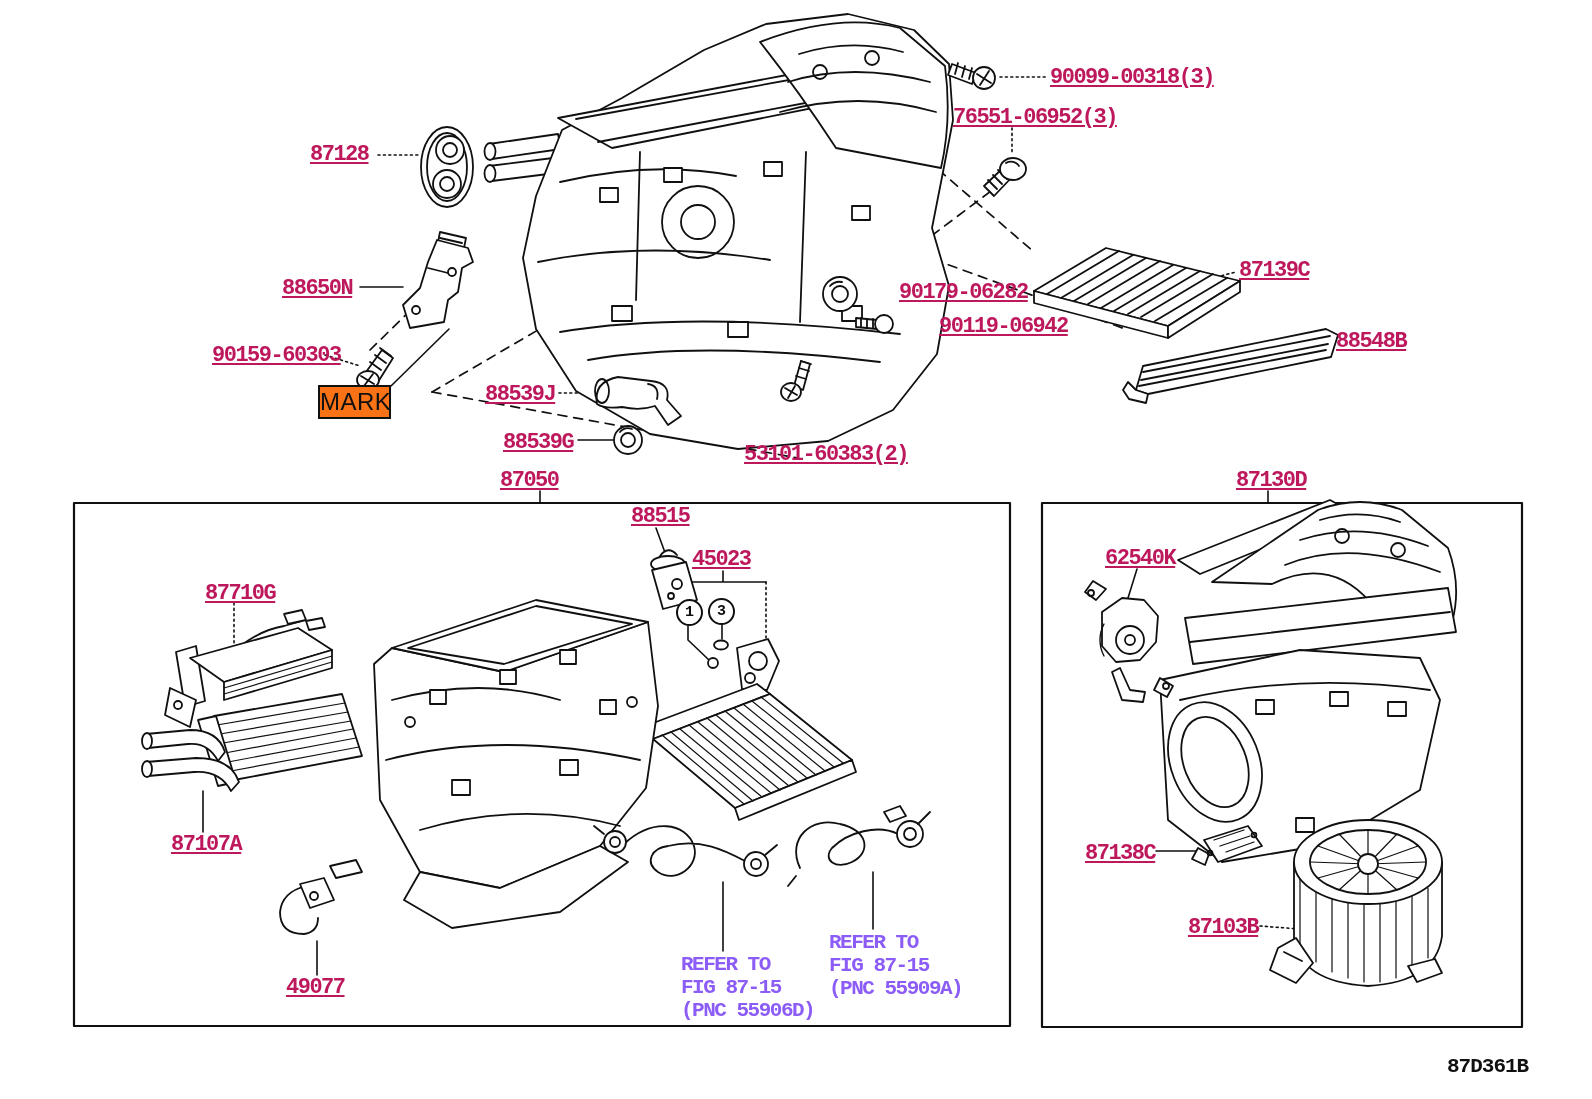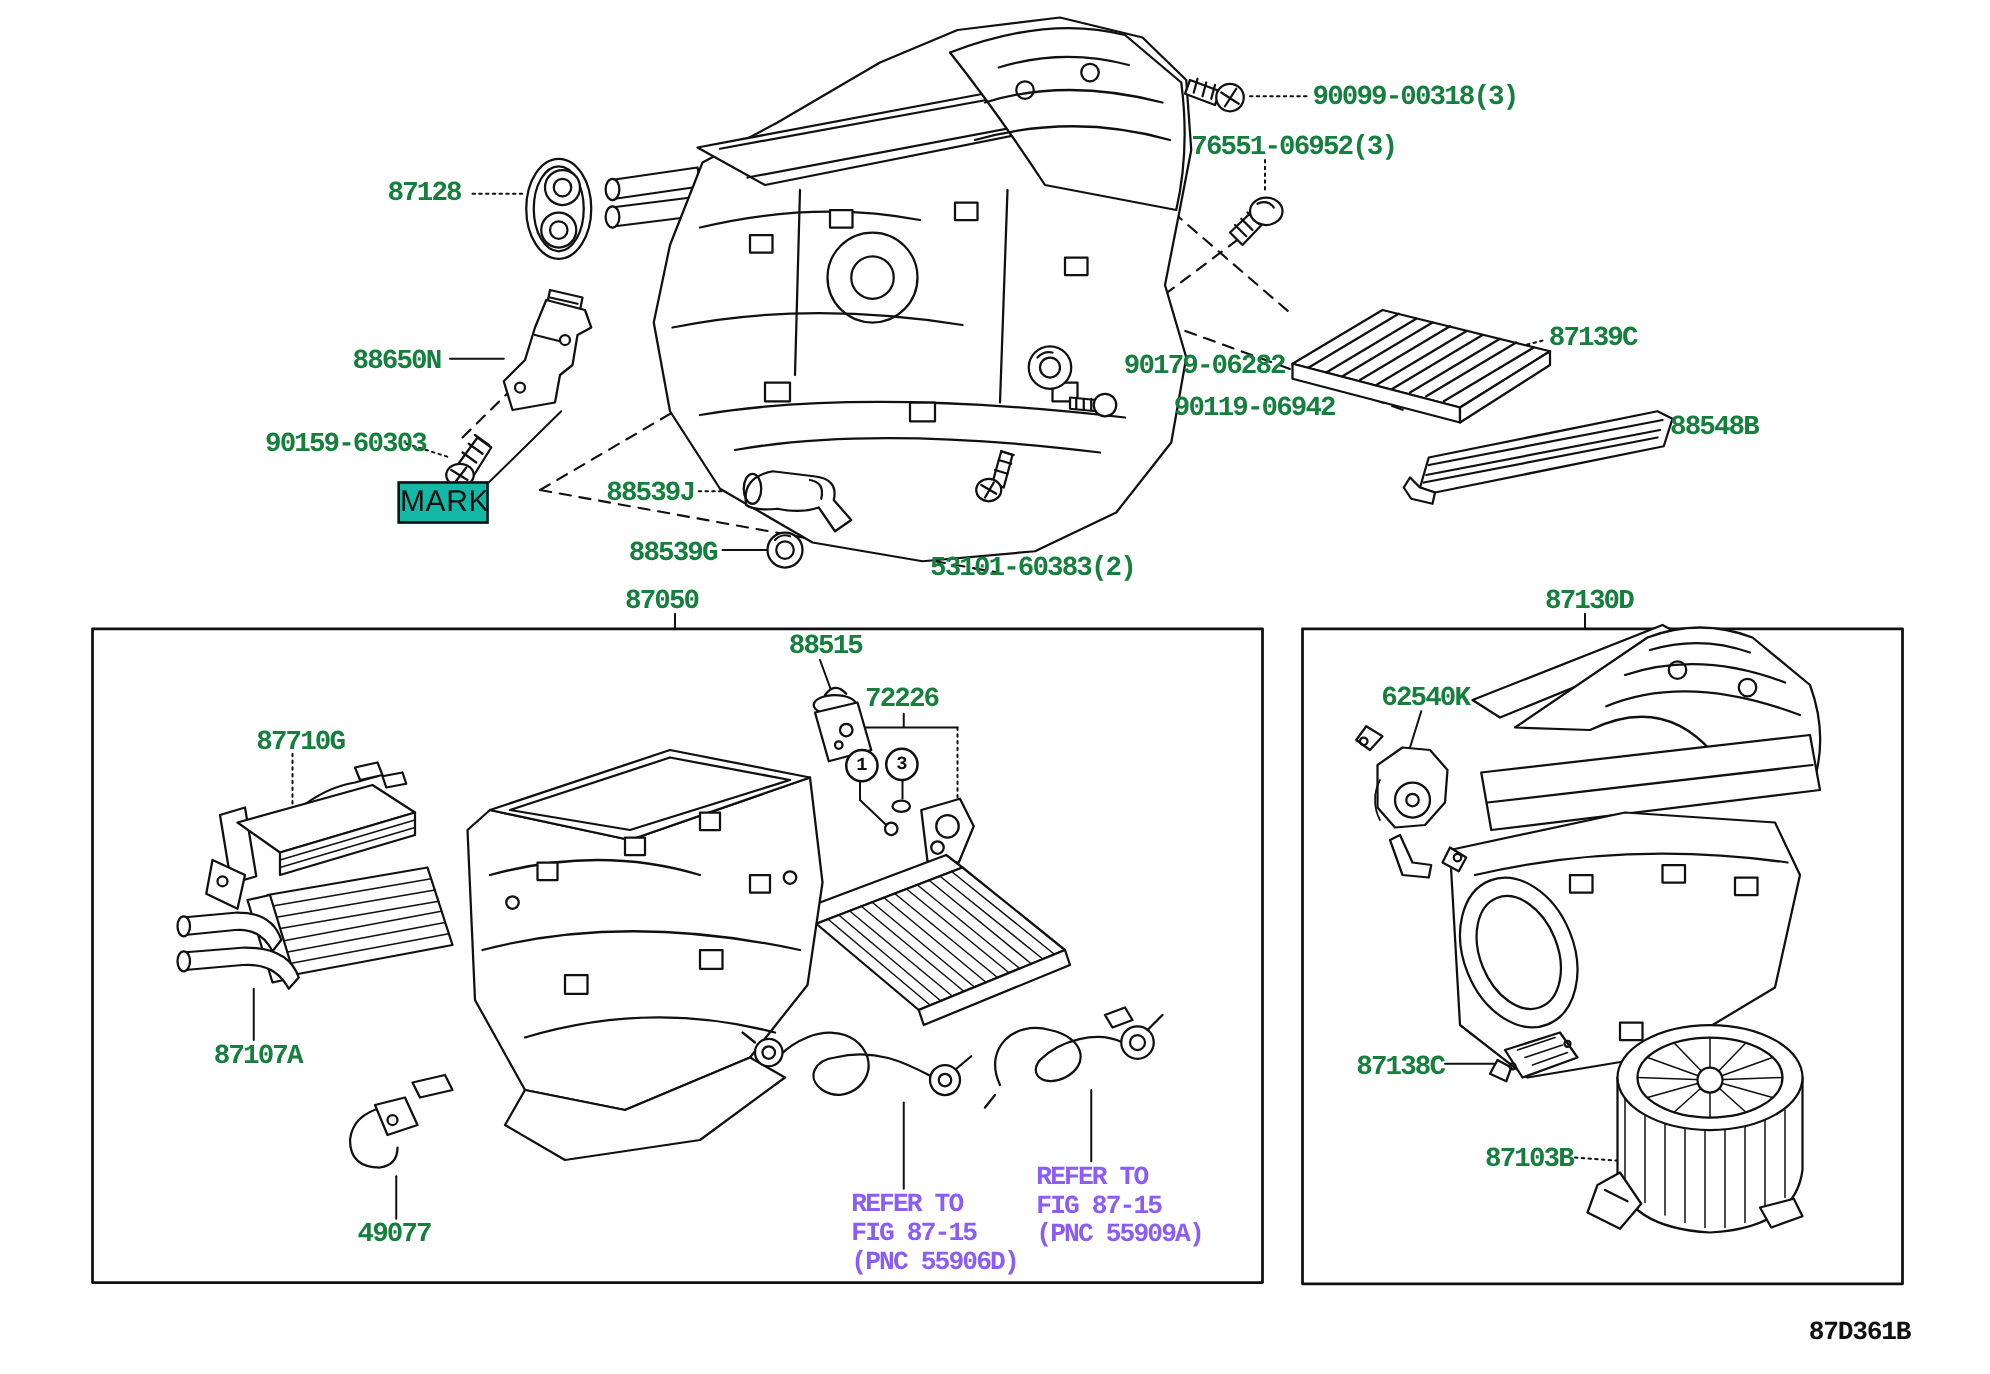--- a/index.html
+++ b/index.html
@@ -1,27 +1,27 @@
 <!DOCTYPE html>
 <html><head>
 <meta charset="utf-8">
 <style>
   html,body{margin:0;padding:0;background:#ffffff;}
   #stage{position:relative;width:1592px;height:1099px;background:#ffffff;overflow:hidden;
          font-family:"Liberation Mono",monospace;color:#101010;}
   #art{position:absolute;left:0;top:0;}
   .lbl{position:absolute;font:700 22px/22px "Liberation Mono",monospace;
-       letter-spacing:-1.5px;color:#15803d;white-space:nowrap;}
+       letter-spacing:-1.5px;color:#be185d;white-space:nowrap;text-decoration:underline;}
   .note{position:absolute;font:700 21px/23px "Liberation Mono",monospace;
         letter-spacing:-1.5px;color:#8b5cf6;white-space:nowrap;}
   .callout{position:absolute;width:27px;height:27px;box-sizing:border-box;
            border:2px solid #101010;border-radius:50%;background:#fff;
            font:700 15px/23px "Liberation Mono",monospace;text-align:center;}
   .mark-box{position:absolute;left:318px;top:385px;width:73px;height:34px;box-sizing:border-box;
-            border:2px solid #101010;background:#14b8a6;text-align:center;
+            border:2px solid #101010;background:#f97316;text-align:center;
             font:400 24px/30px "Liberation Sans",sans-serif;letter-spacing:.5px;}
   .code{position:absolute;font:700 21px/21px "Liberation Mono",monospace;letter-spacing:-1px;}
 </style>
 </head>
 <body>
 
 <div id="stage">
 
 <svg id="art" width="1592" height="1099" viewBox="0 0 1592 1099" stroke="#101010" stroke-width="1.8" fill="none" stroke-linecap="round" stroke-linejoin="round">
 
@@ -334,21 +334,21 @@
   <div class="lbl" style="left:503px;top:432px">88539G</div>
   <div class="lbl" style="left:1050px;top:67px">90099-00318(3)</div>
   <div class="lbl" style="left:953px;top:107px">76551-06952(3)</div>
   <div class="lbl" style="left:899px;top:282px">90179-06282</div>
   <div class="lbl" style="left:939px;top:316px">90119-06942</div>
   <div class="lbl" style="left:1239px;top:260px">87139C</div>
   <div class="lbl" style="left:1336px;top:331px">88548B</div>
   <div class="lbl" style="left:744px;top:444px">53101-60383(2)</div>
   <div class="lbl" style="left:500px;top:470px">87050</div>
   <div class="lbl" style="left:631px;top:506px">88515</div>
-  <div class="lbl" style="left:692px;top:549px">72226</div>
+  <div class="lbl" style="left:692px;top:549px">45023</div>
   <div class="lbl" style="left:205px;top:583px">87710G</div>
   <div class="lbl" style="left:171px;top:834px">87107A</div>
   <div class="lbl" style="left:286px;top:977px">49077</div>
   <div class="lbl" style="left:1236px;top:470px">87130D</div>
   <div class="lbl" style="left:1105px;top:548px">62540K</div>
   <div class="lbl" style="left:1085px;top:843px">87138C</div>
   <div class="lbl" style="left:1188px;top:917px">87103B</div>
 
   <div class="callout" style="left:676px;top:599px">1</div>
   <div class="callout" style="left:708px;top:598px">3</div>

